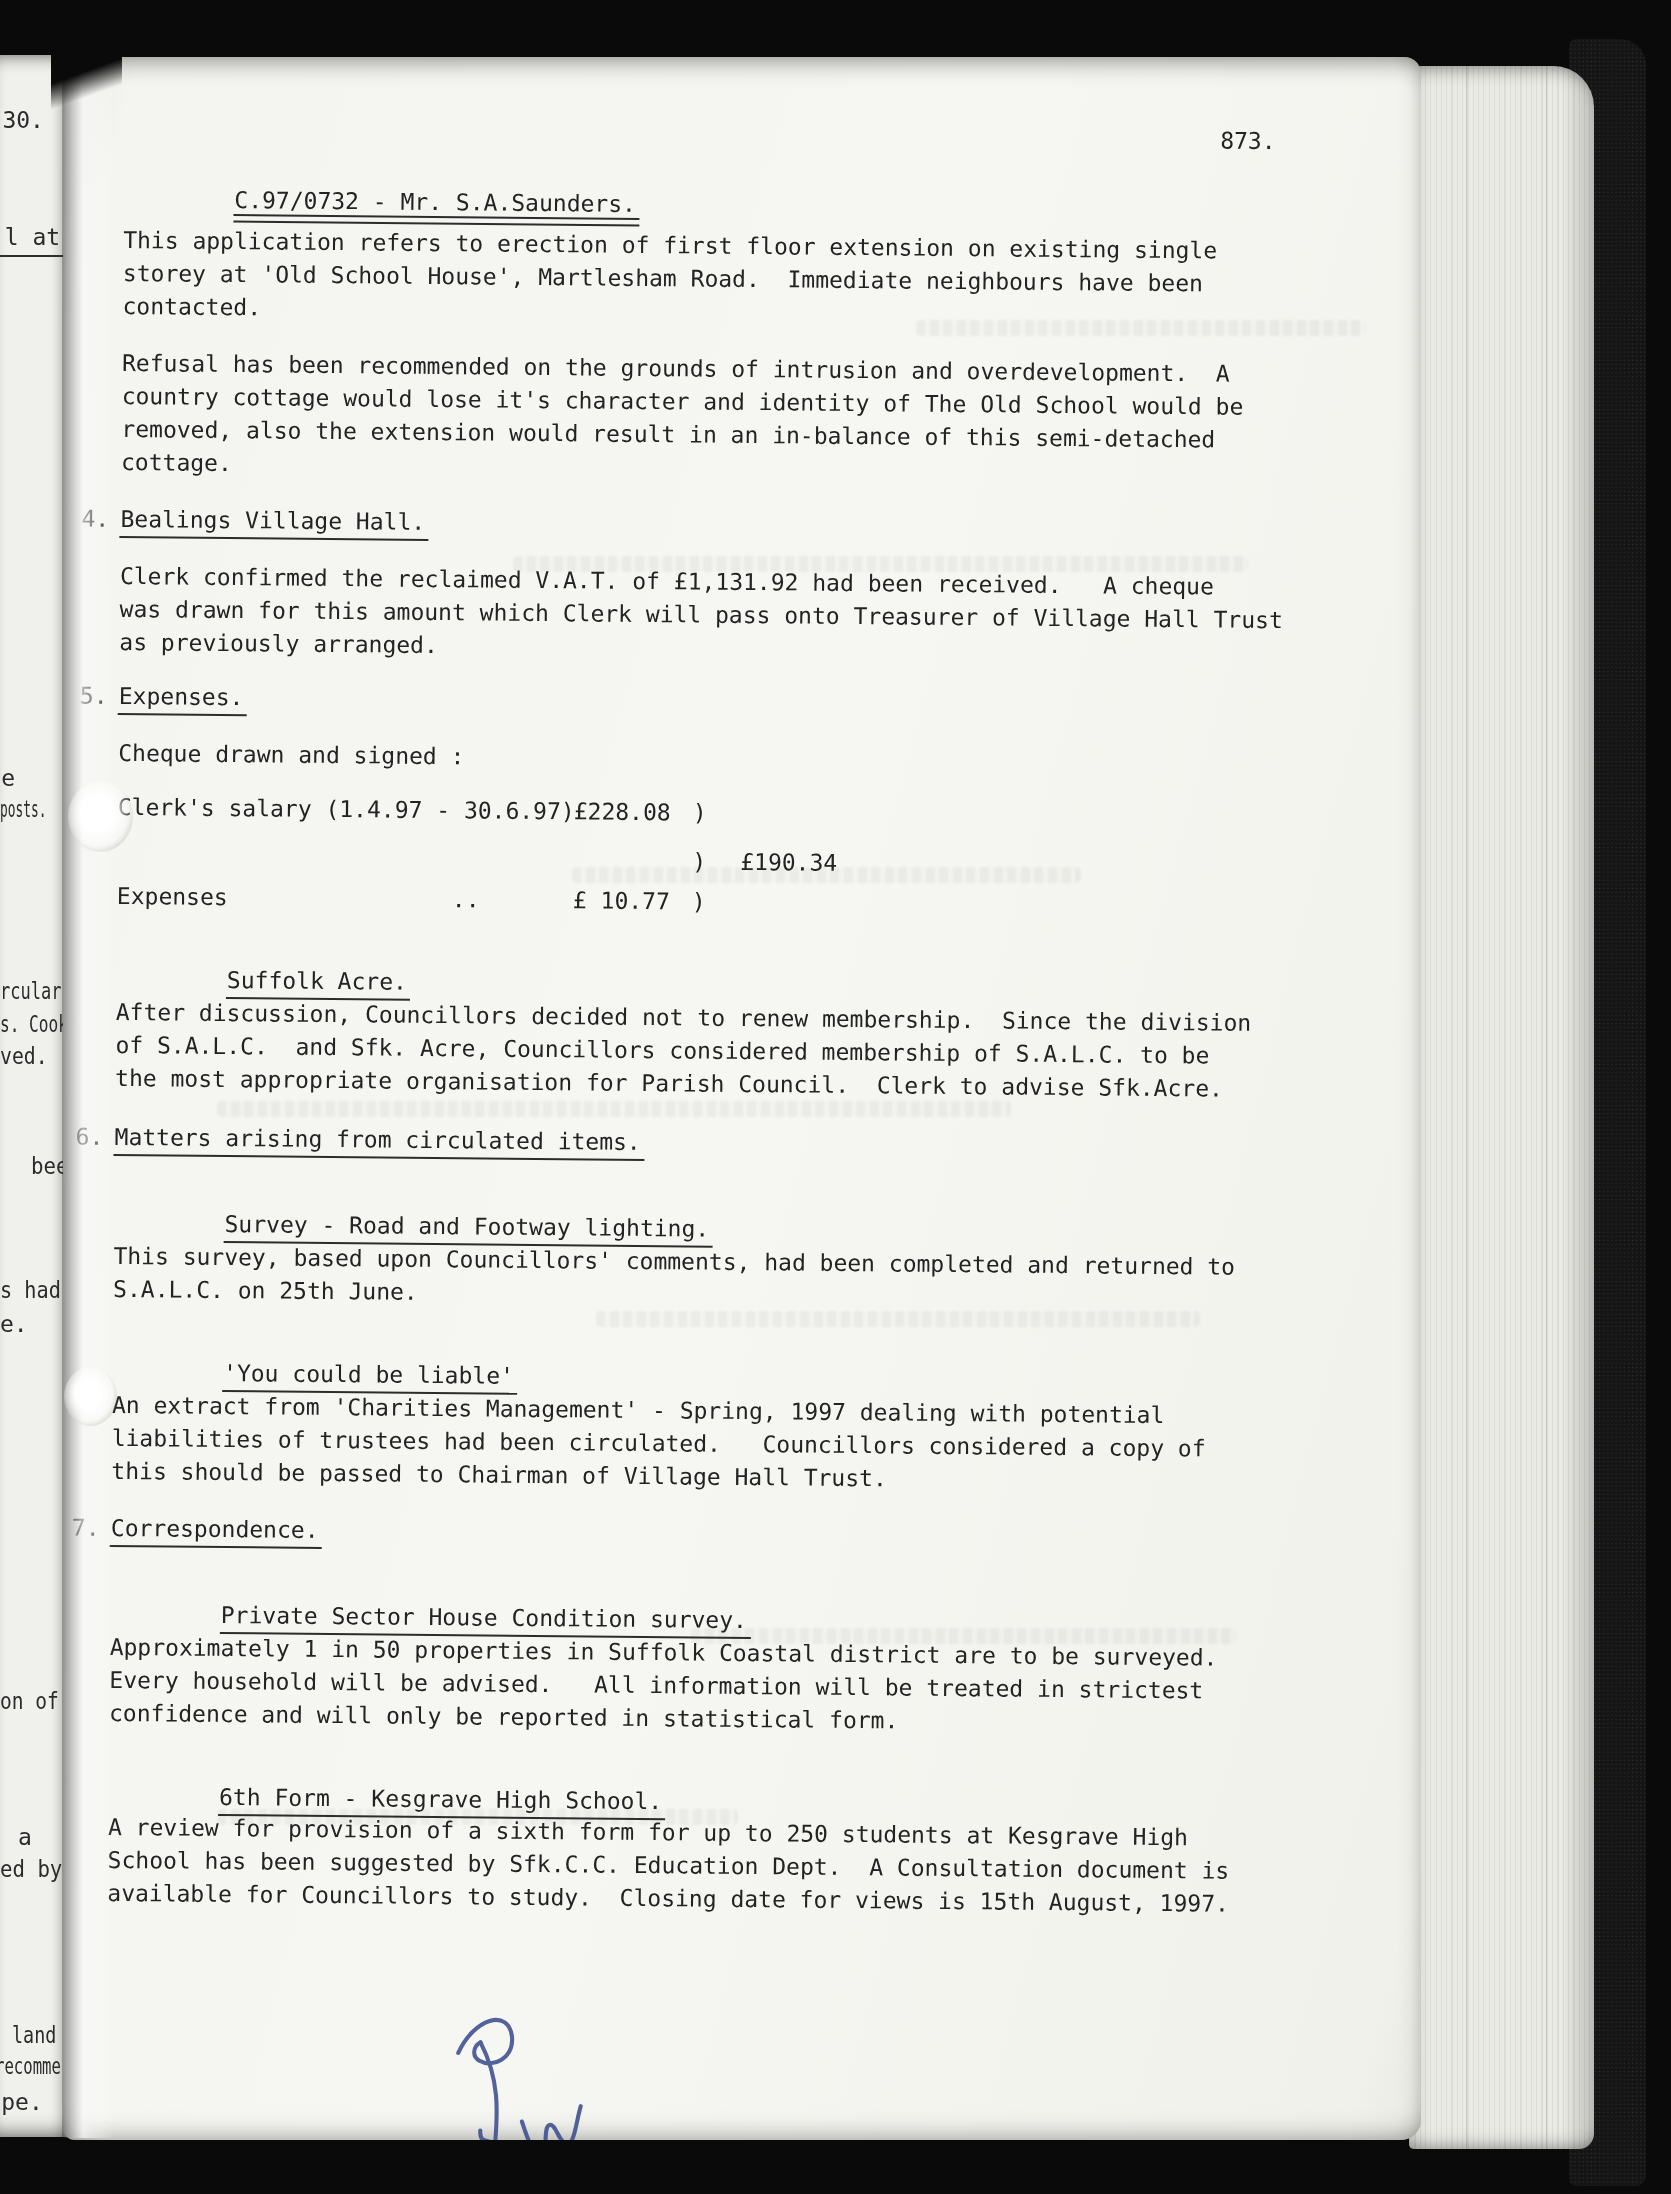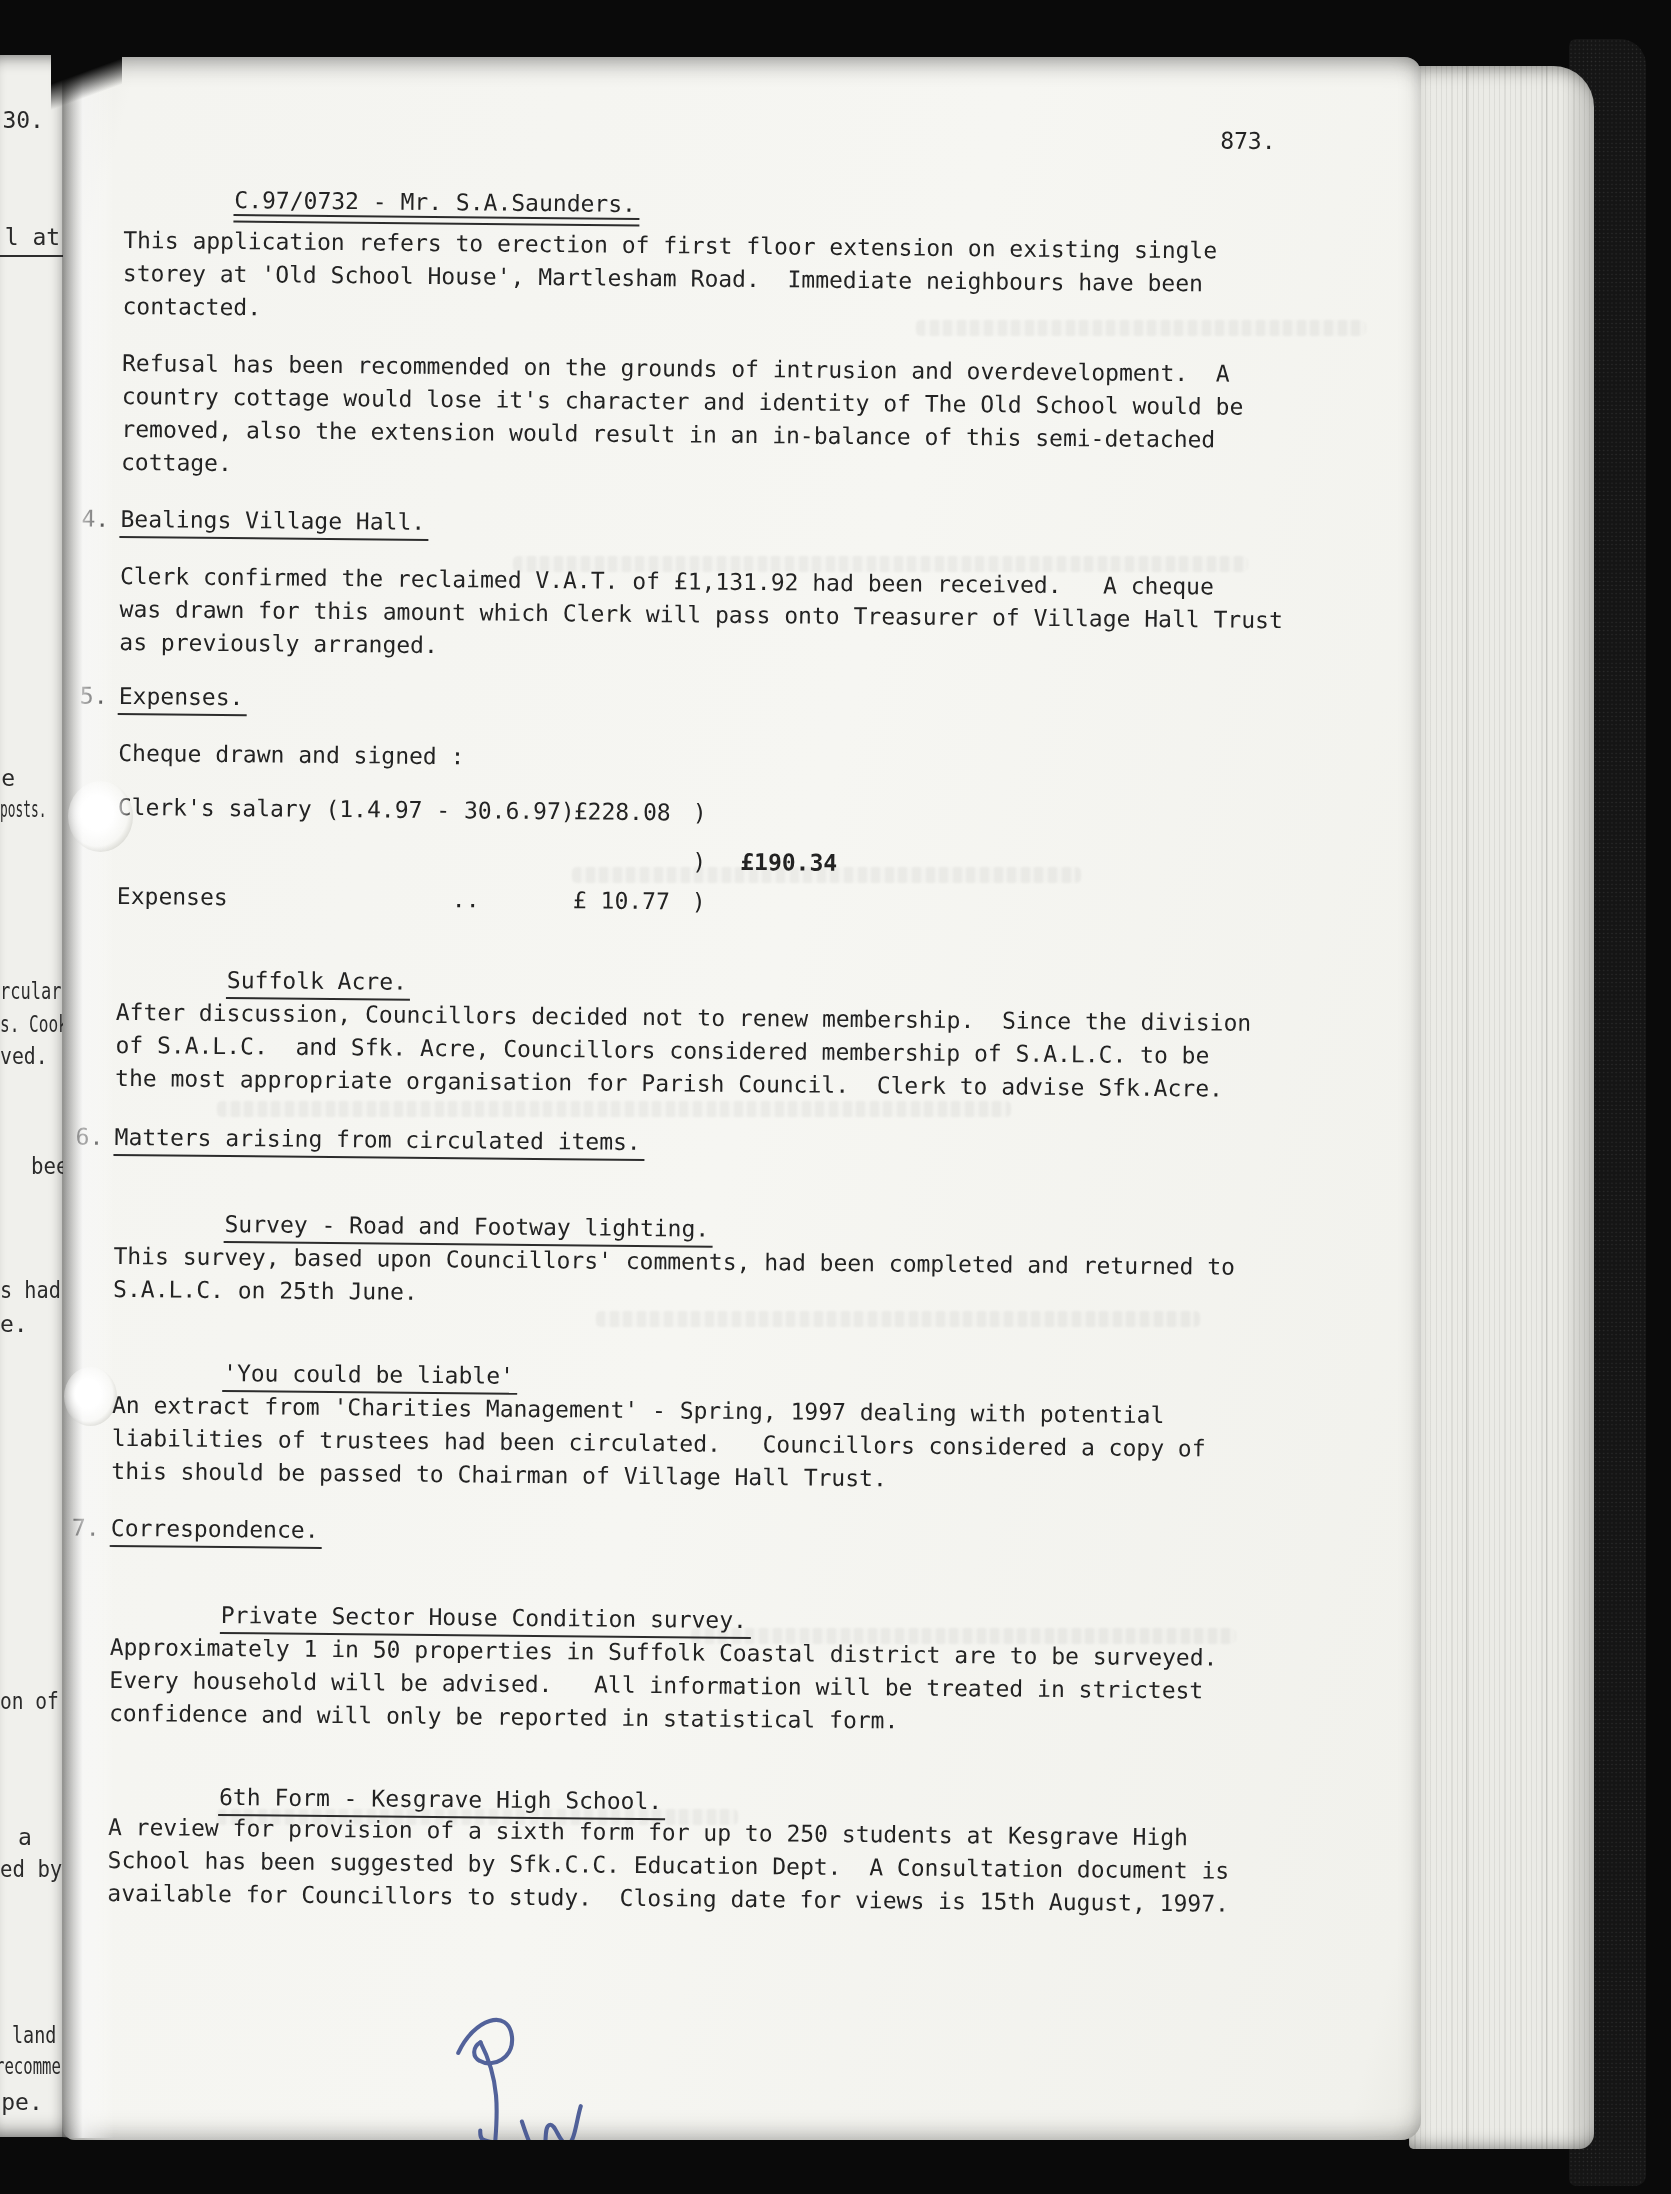--- a/index.html
+++ b/index.html
@@ -130,21 +130,21 @@
 
       <div class="line para" style="top:740px;">Cheque drawn and signed :</div>
 
       <div class="line para" style="top:794px;width:1185px;">
         <span class="row-span" style="left:0;">Clerk's salary (1.4.97 - 30.6.97)</span>
         <span class="row-span" style="left:456px;">£228.08</span>
         <span class="row-span" style="left:575px;">)</span>
       </div>
       <div class="line para" style="top:843px;width:1185px;">
         <span class="row-span" style="left:575px;">)</span>
-        <span class="row-span" style="left:623px;font-weight:bold;">£190.34</span>
+        <span class="row-span" style="left:623px;">£190.34</span>
       </div>
       <div class="line para" style="top:883px;width:1185px;">
         <span class="row-span" style="left:0;">Expenses</span>
         <span class="row-span" style="left:335px;">..</span>
         <span class="row-span" style="left:456px;">£ 10.77</span>
         <span class="row-span" style="left:575px;">)</span>
       </div>
 
       <div class="line" style="left:124px;top:940px;">
         <span class="htxt">Suffolk Acre.</span>

